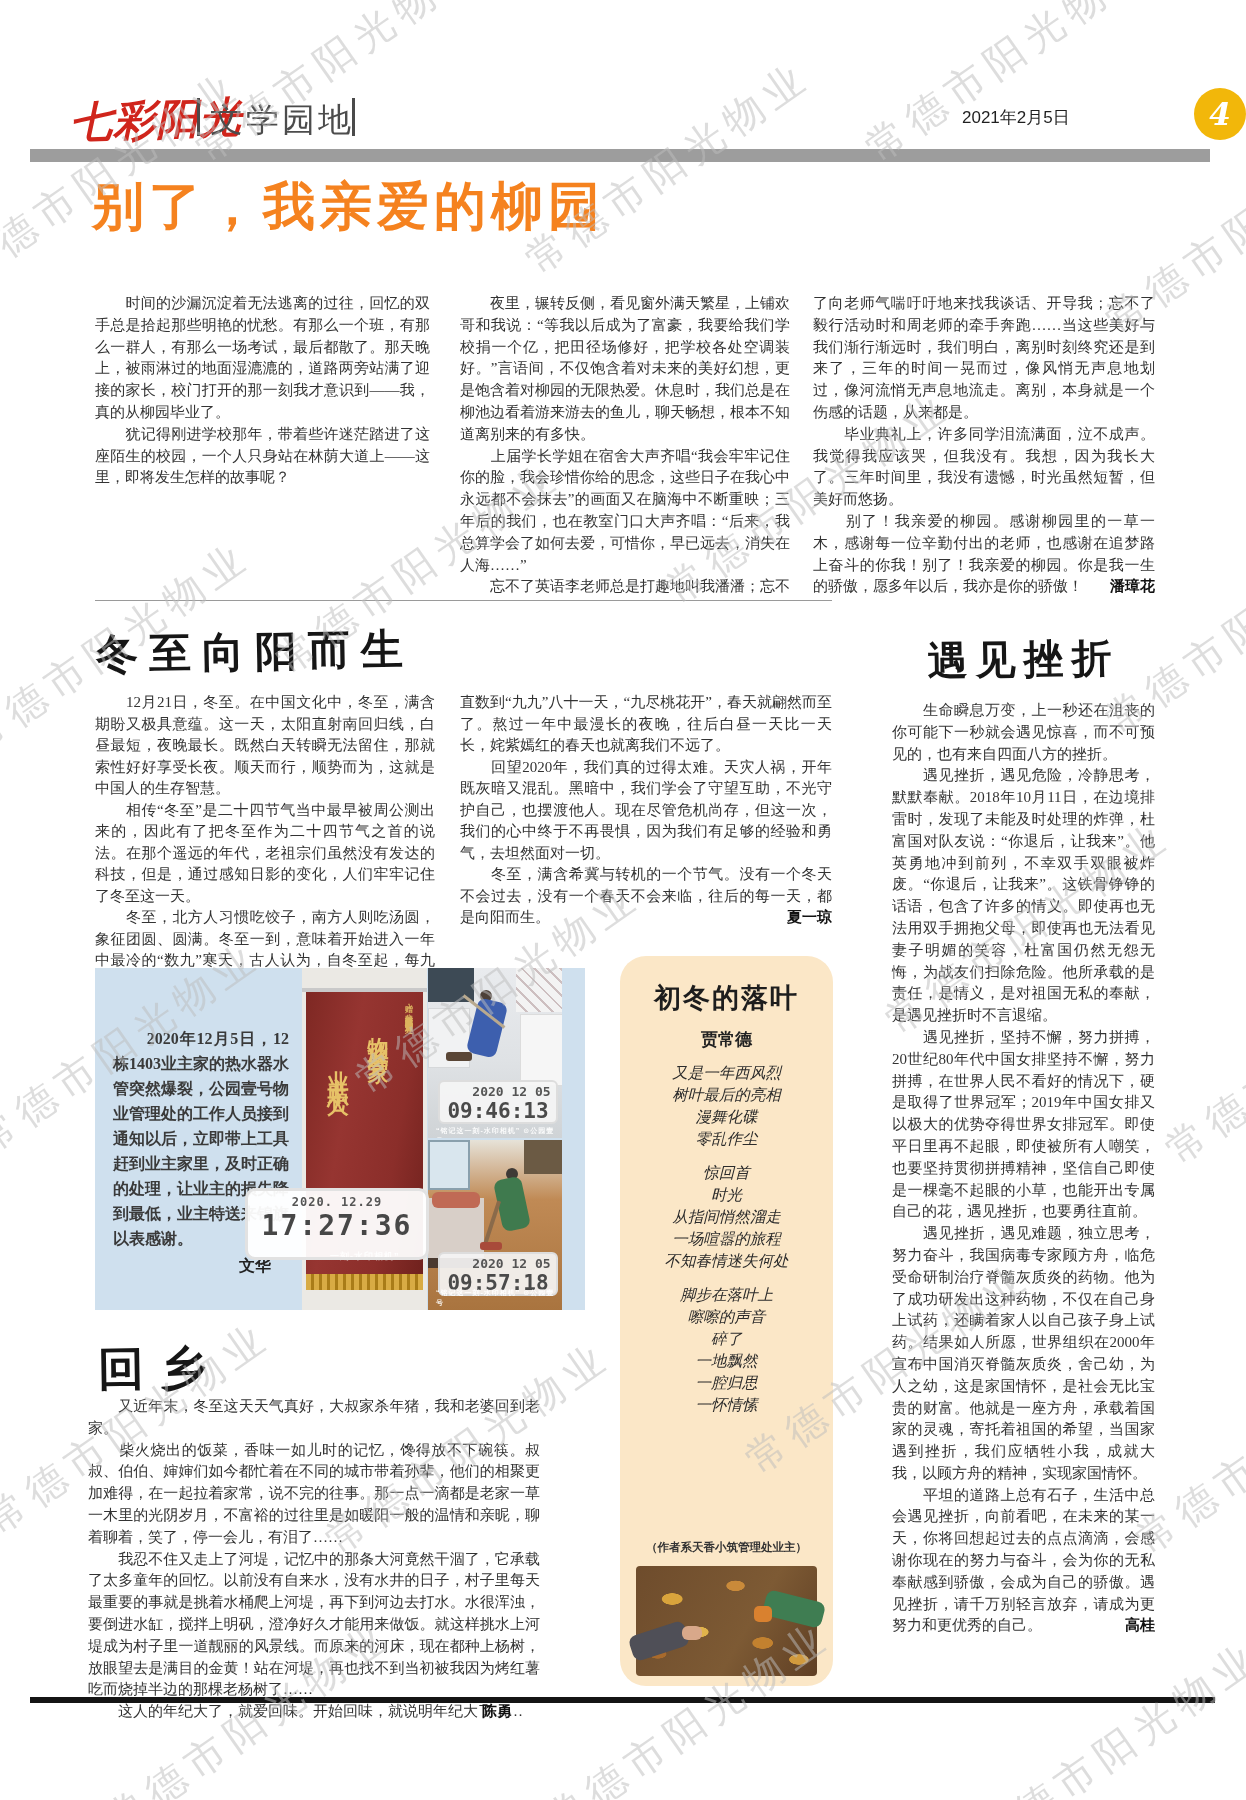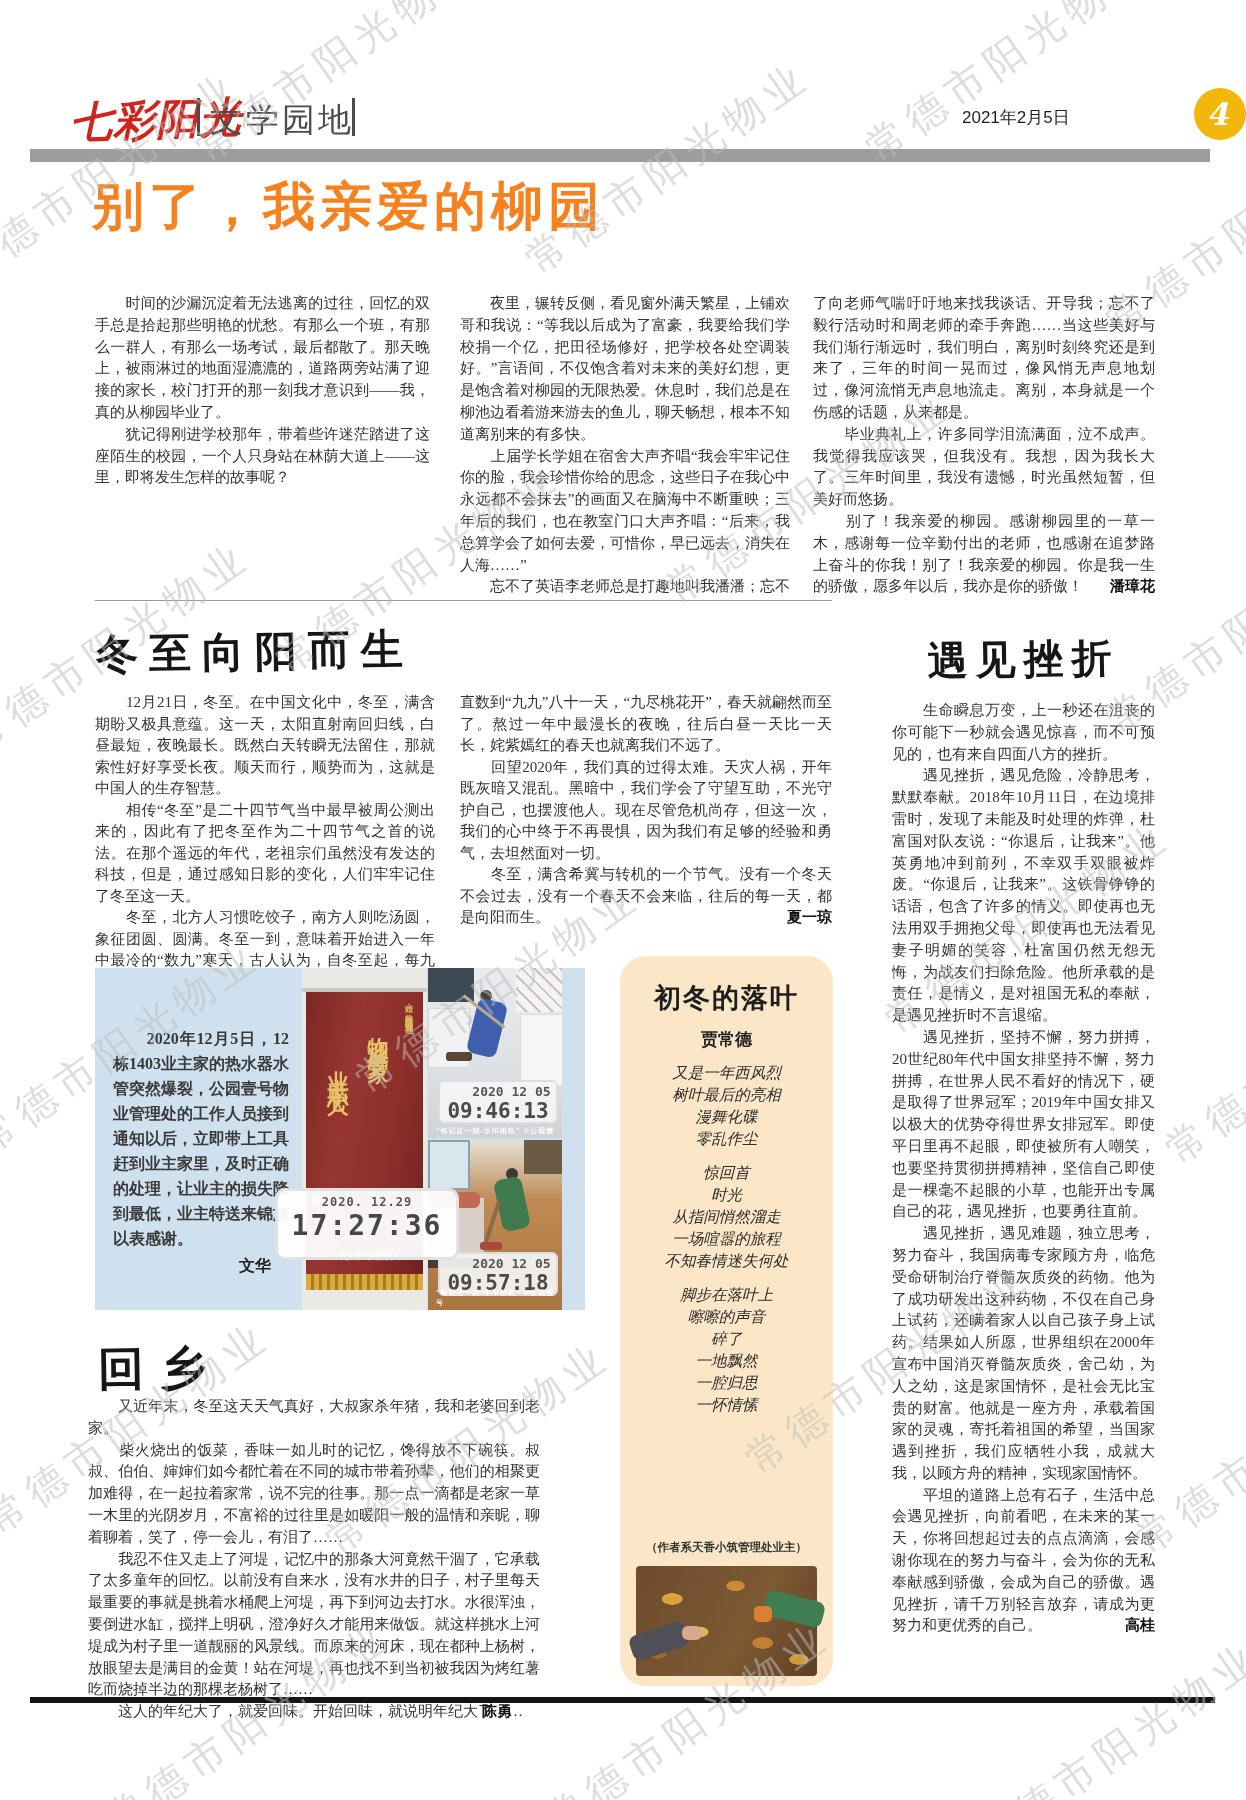--- a/index.html
+++ b/index.html
@@ -66,21 +66,21 @@
         background:repeating-linear-gradient(90deg,#d8ab44 0 5px,#a97c18 5px 8px);}
   .vtext{writing-mode:vertical-rl;text-orientation:upright;color:#e7c268;
         font-family:"DejaVu Serif",serif;font-weight:bold;}
   .banner-main-r{position:absolute;left:62px;top:52px;font-size:21px;letter-spacing:6px;}
   .banner-main-l{position:absolute;left:22px;top:86px;font-size:21px;letter-spacing:6px;}
   .banner-dedi{position:absolute;left:101px;top:30px;font-size:8px;letter-spacing:1px;color:#dcb45e;}
   .banner-signer{position:absolute;left:8px;top:220px;font-size:7px;letter-spacing:1px;color:#dcb45e;}
 
   .clock-big{position:absolute;left:150px;top:220px;width:178px;height:66px;
         background:rgba(255,255,255,.95);border:3px solid #e2e2e2;border-radius:10px;
-        text-align:center;font-family:"DejaVu Sans Mono",monospace;color:#555555;z-index:5;margin-left:30px;}
+        text-align:center;font-family:"DejaVu Sans Mono",monospace;color:#555555;z-index:5;}
   .clock-big .d{font-size:12px;font-weight:bold;margin-top:4px;letter-spacing:1px;}
   .clock-big .t{font-size:28px;font-weight:bold;letter-spacing:2px;color:#474747;}
   .app-mark{position:absolute;color:rgba(255,255,255,.9);font-size:9px;letter-spacing:1px;
         font-family:"Liberation Sans","DejaVu Sans",sans-serif;font-weight:bold;}
 
   .wphoto{position:absolute;width:134px;height:170px;overflow:hidden;}
   .wp1{left:333px;top:0;background:linear-gradient(#e9ebee 0%,#dfe2e5 55%,#cfd3d6 100%);}
   .wp2{left:333px;top:172px;background:linear-gradient(#e6e2d8 0%,#c08a55 35%,#a9743f 100%);}
   .clock-sm{position:absolute;left:10px;top:112px;width:116px;height:40px;
         background:rgba(245,245,245,.92);border:2px solid #dddddd;border-radius:6px;

